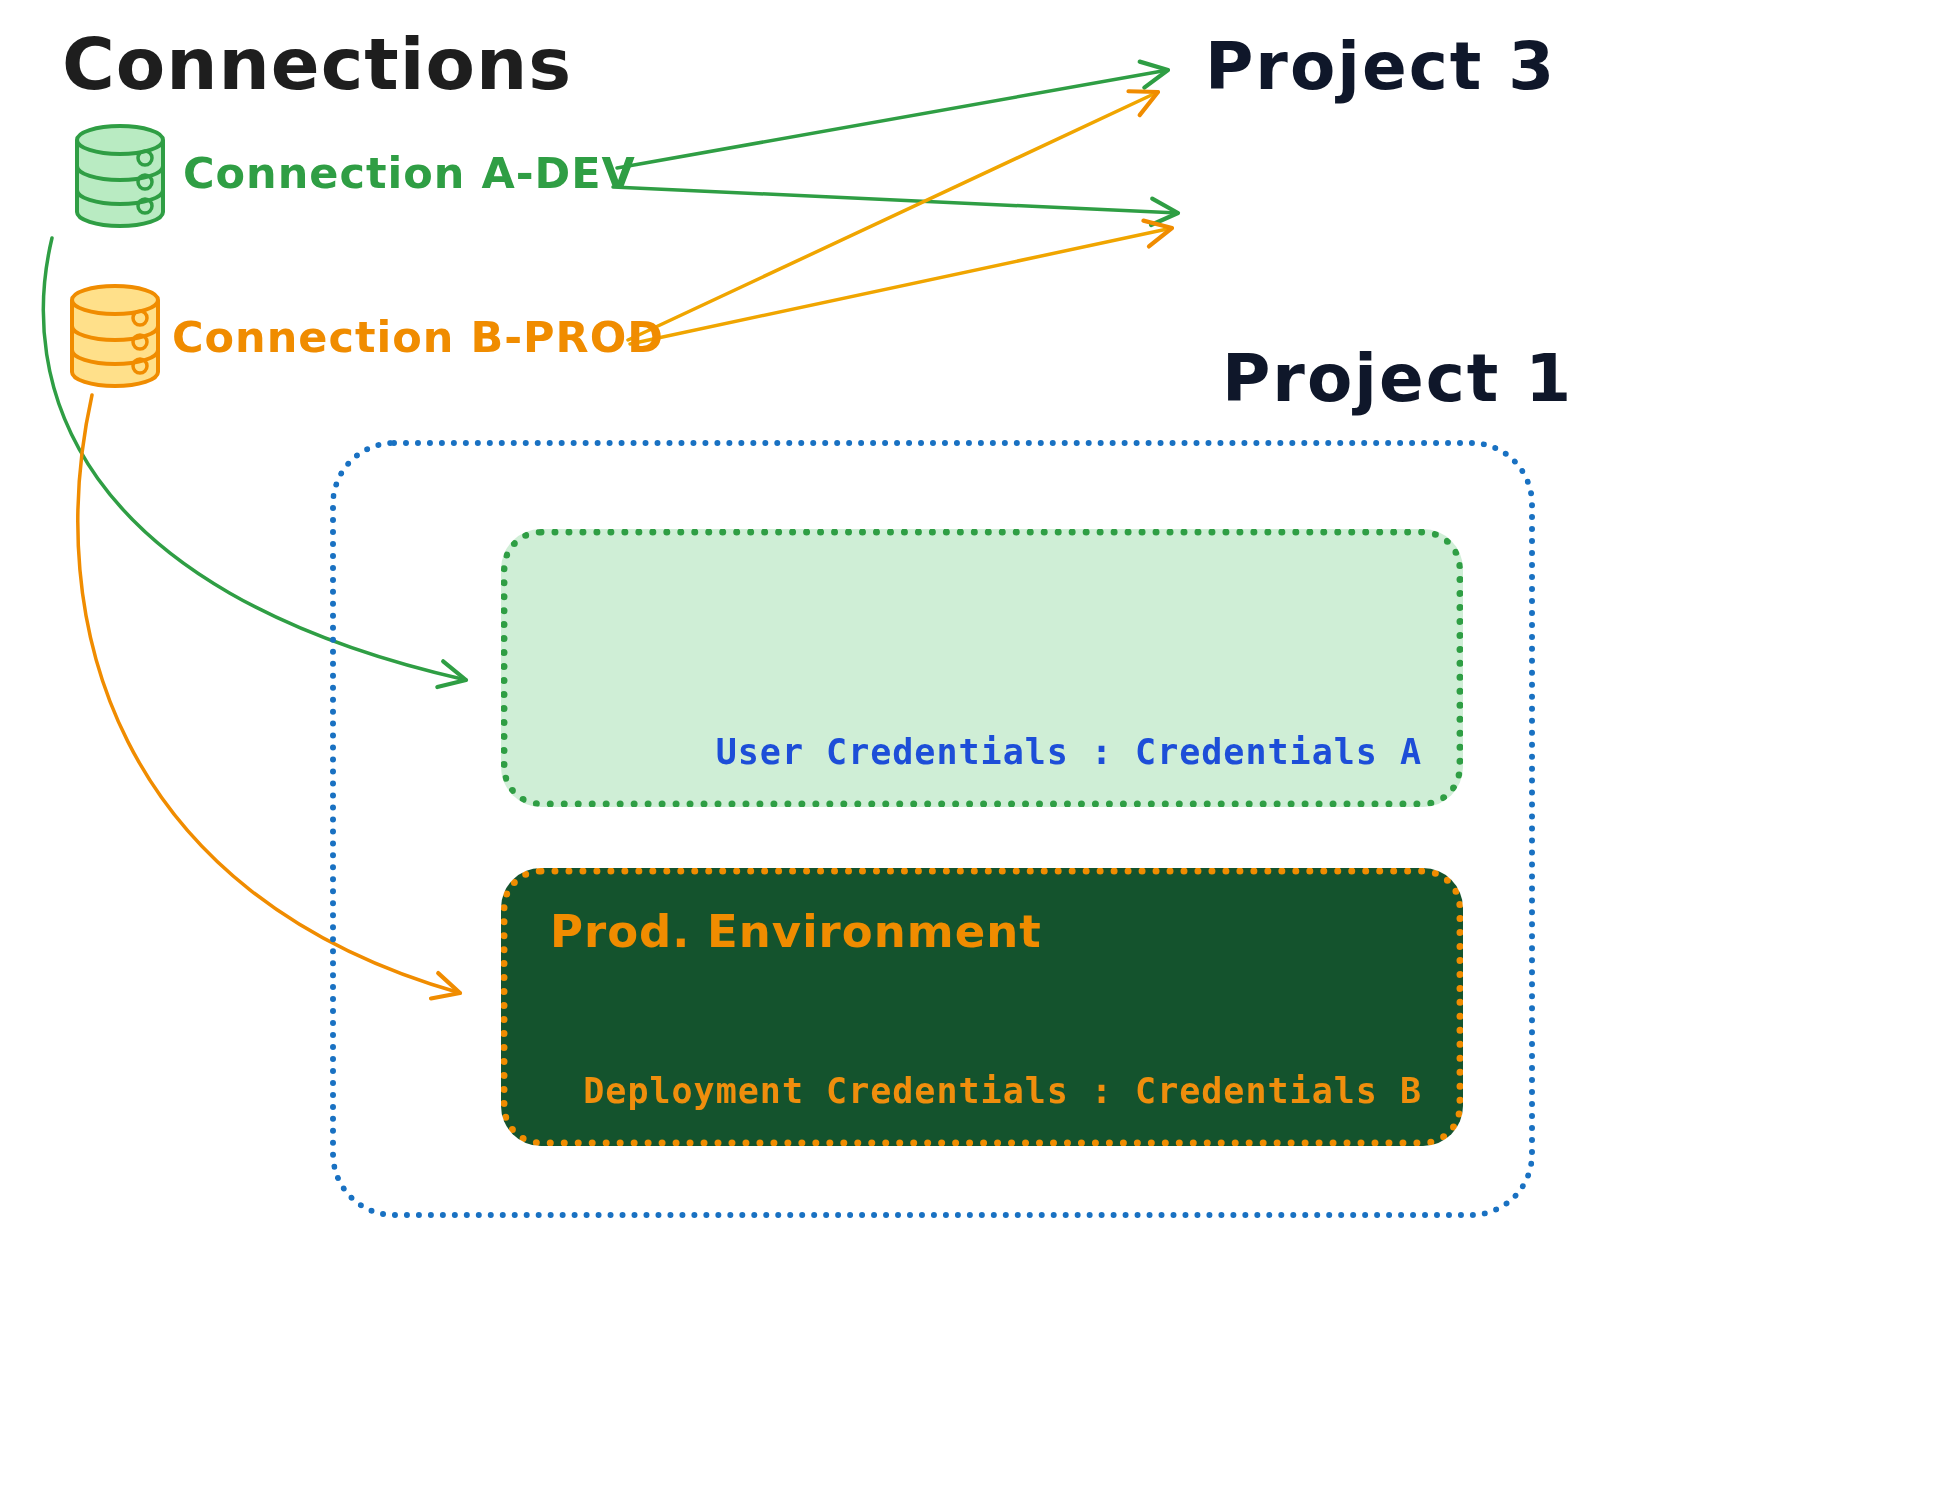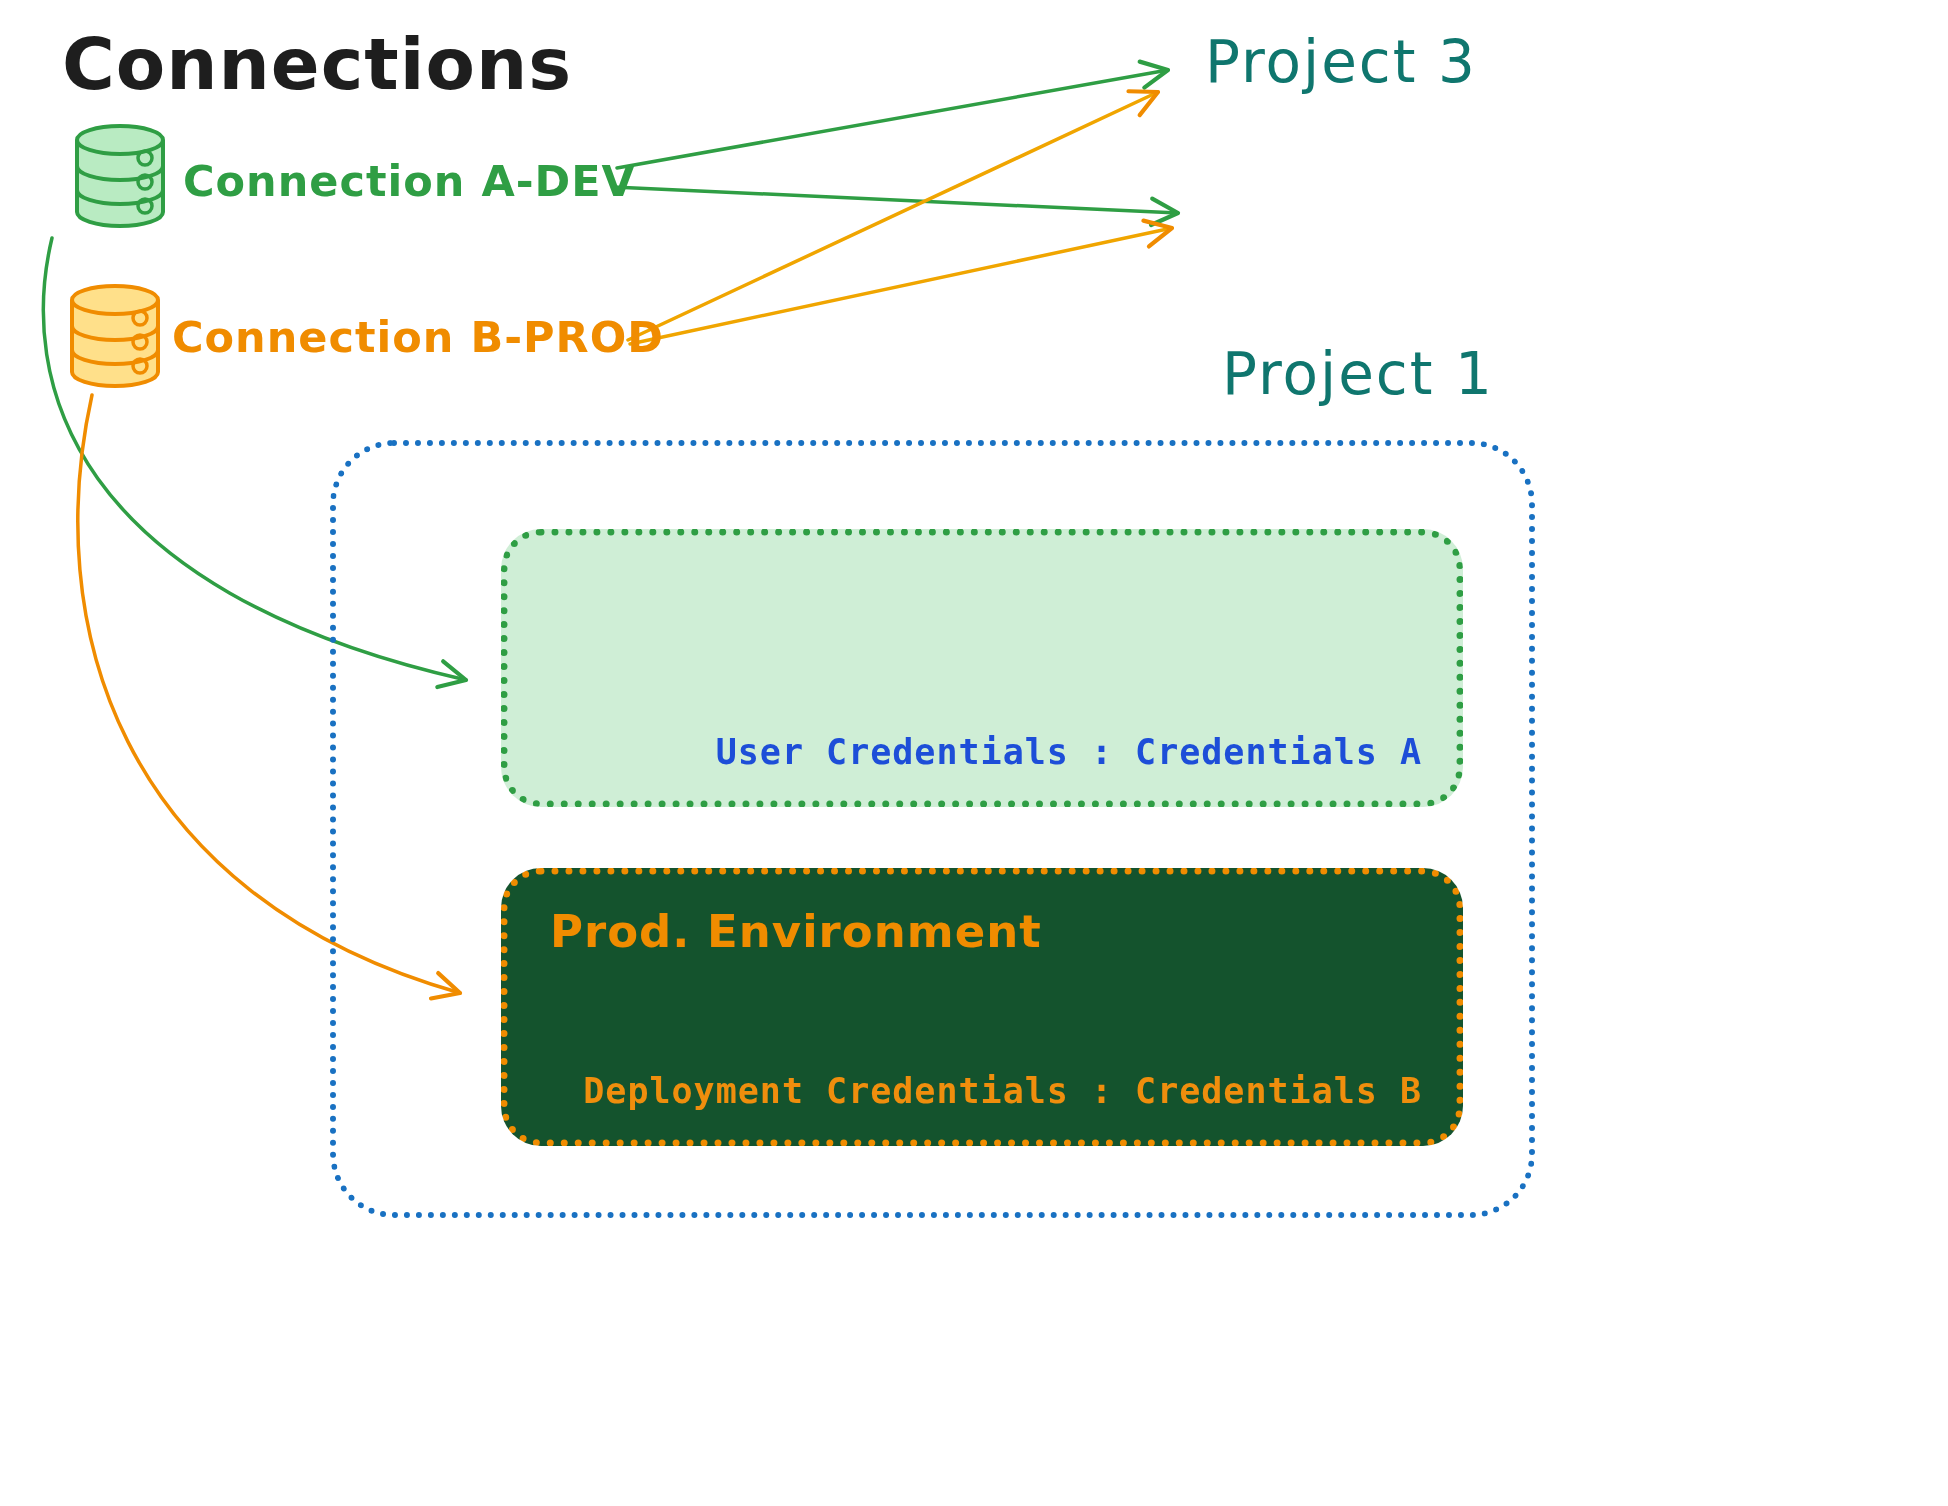--- a/index.html
+++ b/index.html
@@ -15,25 +15,25 @@
 
   .diagram-title {
     left: 62px; top: 22px;
     font-size: 72px; font-weight: 700; color: #1e1e1e;
     letter-spacing: 1px;
   }
 
   .conn-label {
     font-size: 43px; font-weight: 700; letter-spacing: 1px;
   }
-  .conn-a { left: 183px; top: 156px; color: #2f9e44; }
+  .conn-a { left: 183px; top: 148px; color: #2f9e44; }
   .conn-b { left: 172px; top: 312px; color: #f08c00; }
 
   .project-label {
-    font-size: 58px; font-weight: 400; color: #0f766e; letter-spacing: 2px;
+    font-size: 66px; font-weight: 700; color: #0f172a; letter-spacing: 2px;
   }
   .project-3 { left: 1205px; top: 28px; }
   .project-2 { left: 1213px; top: 172px; }
   .project-1 { left: 1222px; top: 340px; }
 
   .project1-box {
     left: 330px; top: 440px;
     width: 1205px; height: 778px;
     border: 6px dotted #1971c2;
     border-radius: 64px;

